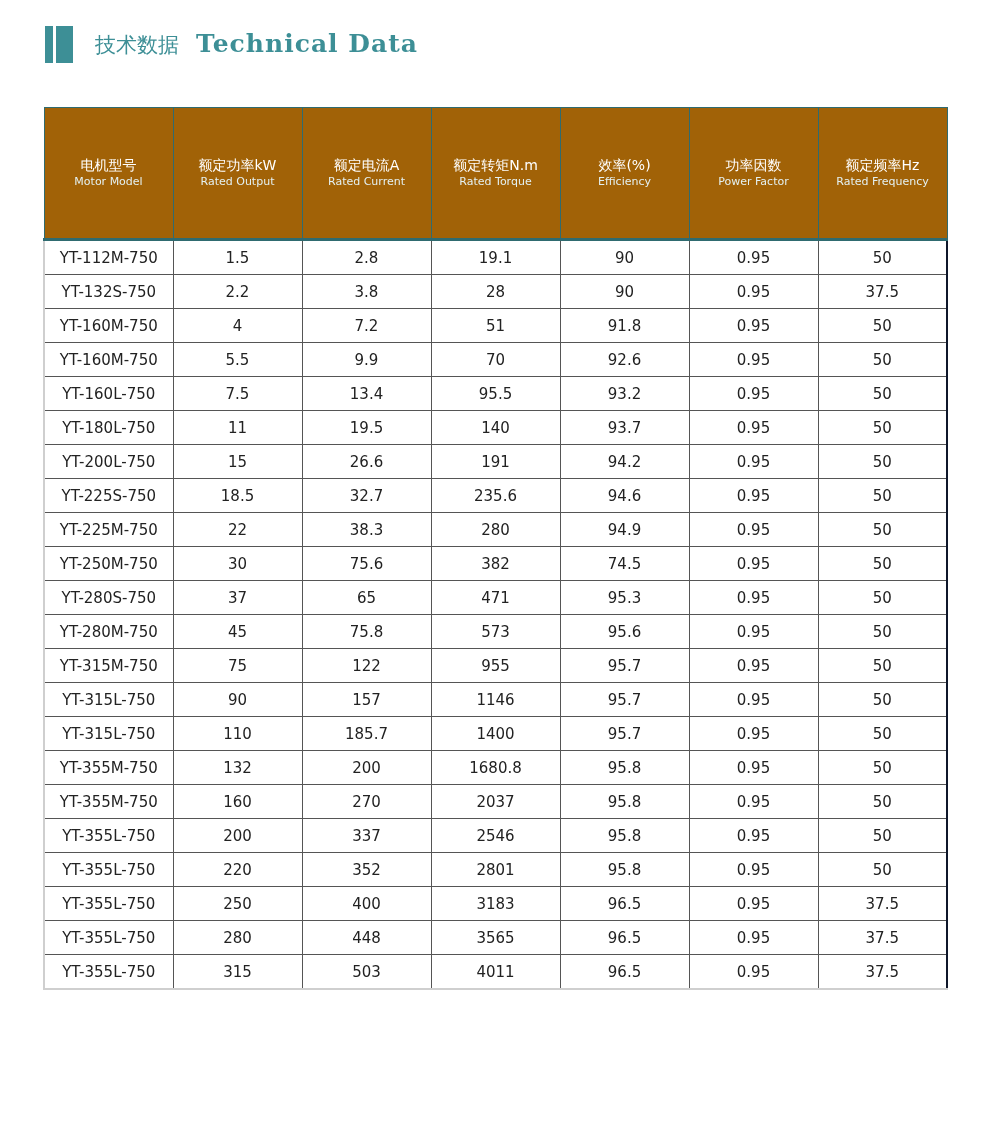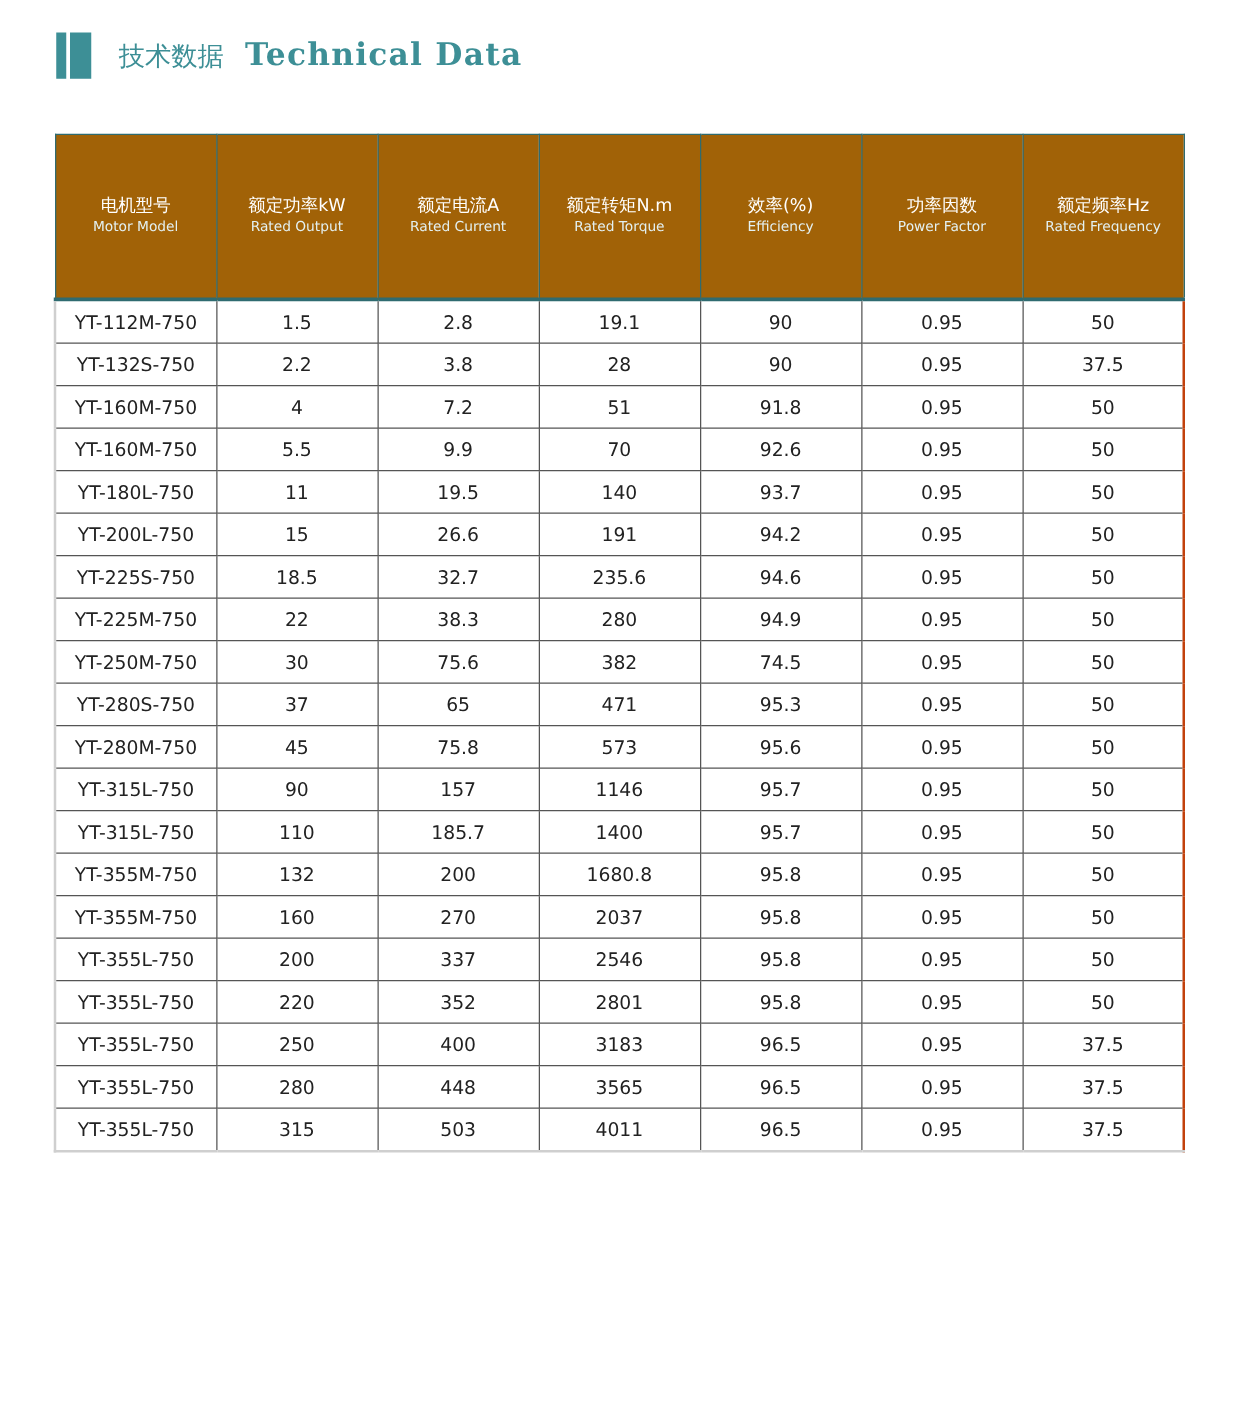--- a/index.html
+++ b/index.html
@@ -11,21 +11,21 @@
   .title-text { font-family:"DejaVu Serif", serif; color:#3d8f96; font-size:25px; letter-spacing:1px; white-space:nowrap; }
   .title-text .cn { font-size:21px; margin-right:8px; letter-spacing:0; }
   .title-text .en { font-weight:bold; }
   table { position:absolute; left:43px; top:107px; border-collapse:collapse; width:902px; table-layout:fixed; }
   col.c { width:129px; }
   th { background:#a16207; color:#ffffff; height:130px; border:1px solid #2f6b70; border-bottom:3px solid #2f6b70; font-weight:normal; text-align:center; vertical-align:middle; padding:0; }
   th .cn { display:block; font-size:14px; line-height:18px; }
   th .en { display:block; font-size:11px; line-height:16px; color:#e4f1f2; }
   td { height:33px; border:1px solid #555; border-left:1.5px solid #555; text-align:center; font-size:15px; color:#222; padding:0; }
   td:first-child { border-left:2px solid #cfcfcf; }
-  td:last-child { border-right:2px solid #c2410c; }
+  td:last-child { border-right:2px solid #0f172a; }
   tr:last-child td { border-bottom:2px solid #cfcfcf; }
 </style>
 </head>
 <body>
 
 <div class="title-bar">
   <div class="title-icon">
     <div class="b1"></div>
       <div class="b2"></div>
   </div>
@@ -108,20 +108,29 @@
       <tr>
         <td>YT-160M-750</td>
         <td>5.5</td>
         <td>9.9</td>
         <td>70</td>
         <td>92.6</td>
         <td>0.95</td>
         <td>50</td>
       </tr>
       <tr>
+        <td>YT-160L-750</td>
+        <td>7.5</td>
+        <td>13.4</td>
+        <td>95.5</td>
+        <td>93.2</td>
+        <td>0.95</td>
+        <td>50</td>
+      </tr>
+      <tr>
         <td>YT-180L-750</td>
         <td>11</td>
         <td>19.5</td>
         <td>140</td>
         <td>93.7</td>
         <td>0.95</td>
         <td>50</td>
       </tr>
       <tr>
         <td>YT-200L-750</td>
@@ -171,20 +180,29 @@
       <tr>
         <td>YT-280M-750</td>
         <td>45</td>
         <td>75.8</td>
         <td>573</td>
         <td>95.6</td>
         <td>0.95</td>
         <td>50</td>
       </tr>
       <tr>
+        <td>YT-315M-750</td>
+        <td>75</td>
+        <td>122</td>
+        <td>955</td>
+        <td>95.7</td>
+        <td>0.95</td>
+        <td>50</td>
+      </tr>
+      <tr>
         <td>YT-315L-750</td>
         <td>90</td>
         <td>157</td>
         <td>1146</td>
         <td>95.7</td>
         <td>0.95</td>
         <td>50</td>
       </tr>
       <tr>
         <td>YT-315L-750</td>

